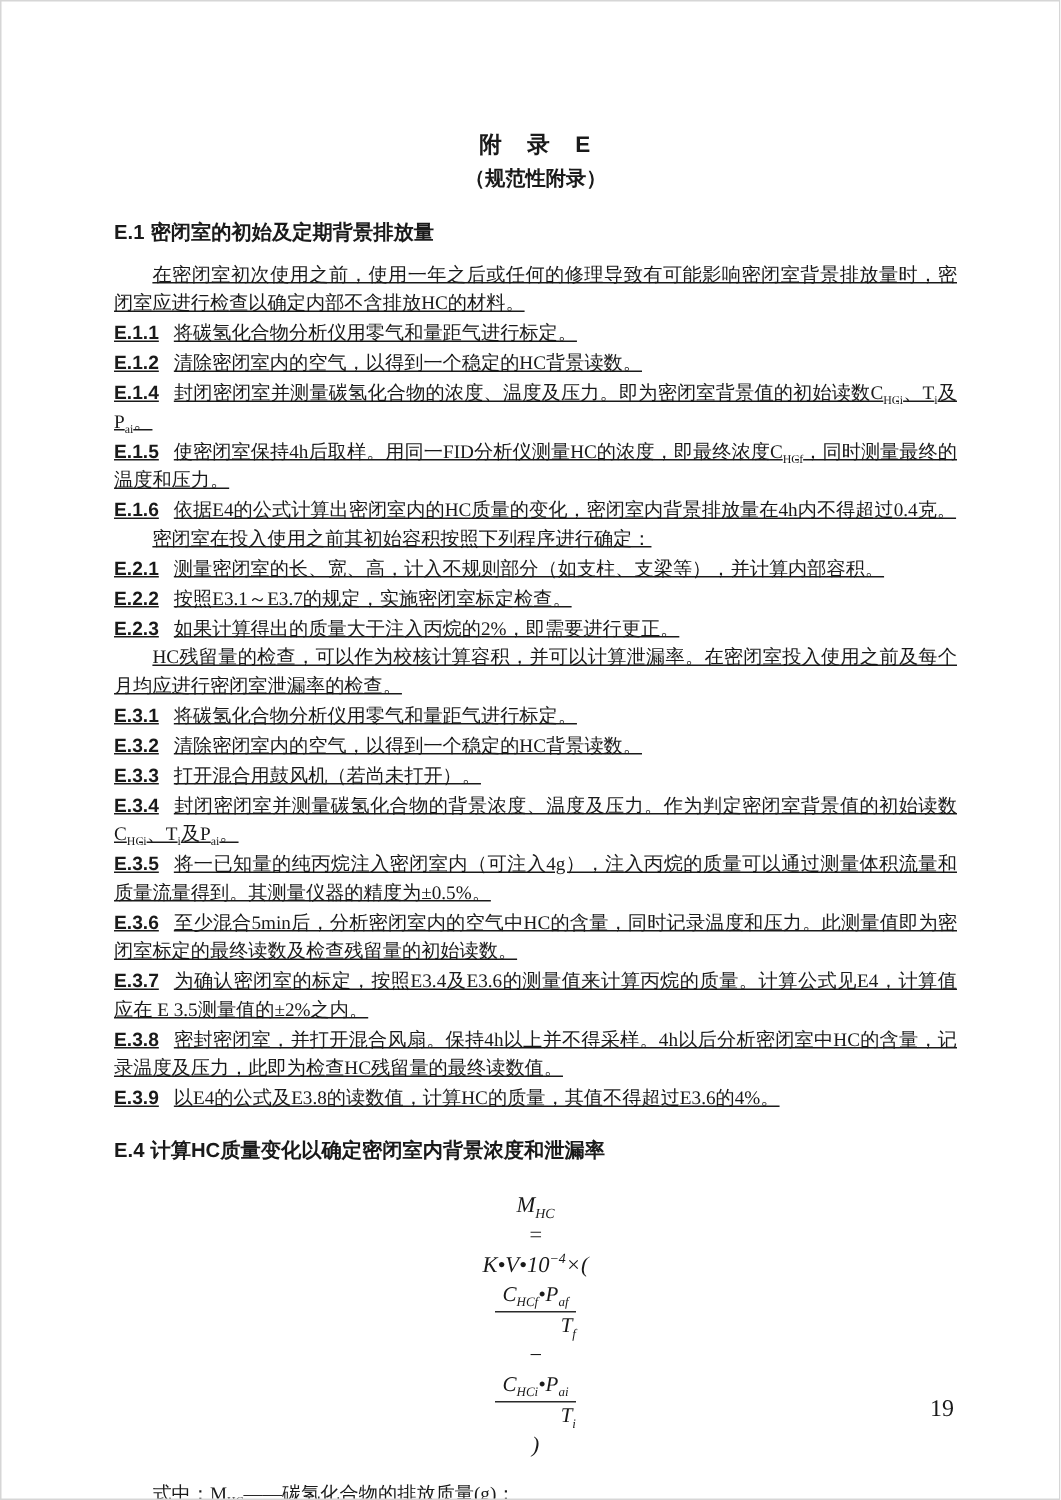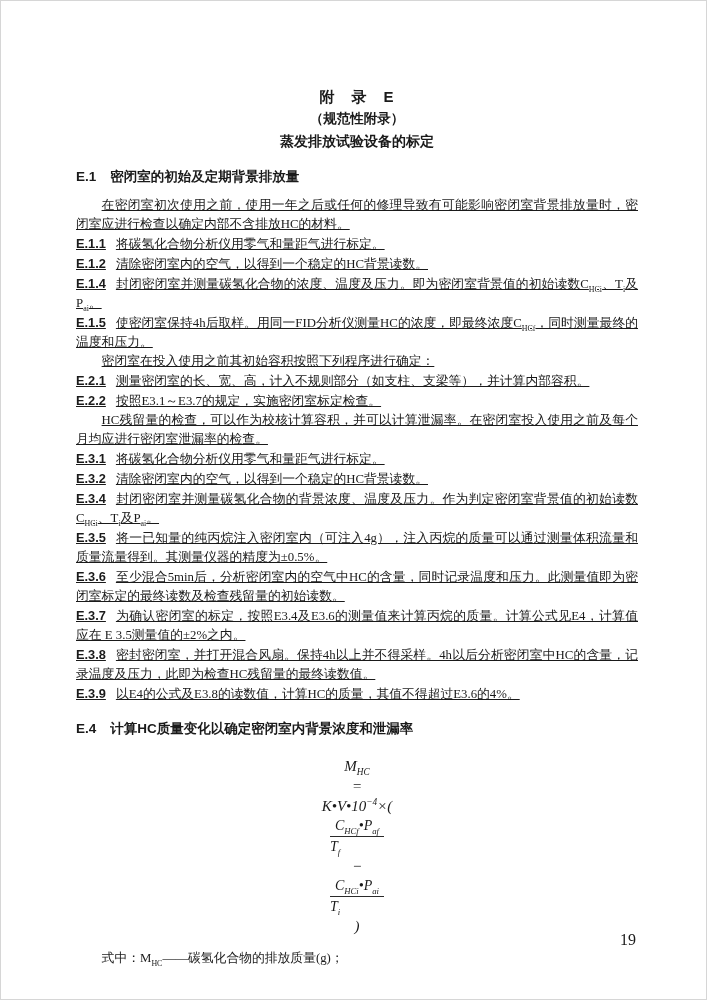--- a/index.html
+++ b/index.html
@@ -31,21 +31,21 @@
   .title-name { font-size: 14px; line-height: 22px; }
 
   .sec { margin: 0; }
   .sec-head {
     font-family: "Liberation Sans", sans-serif;
     font-weight: bold;
     font-size: 13.5px;
     line-height: 19px;
     margin: 15px 0 10px 0;
   }
-  .sec-num { margin-right: 14px; }
+  .sec-num { margin-right: 4px; }
 
   .intro, .item {
     margin: 0;
     font-size: 12.8px;
     line-height: 19px;
     text-align: justify;
     text-decoration: underline;
   }
   .intro { text-indent: 2em; }
   .item-num {
@@ -64,21 +64,21 @@
     gap: 3px;
     font-family: "Liberation Serif", serif;
     font-style: italic;
     font-size: 15px;
     margin: 20px 0 14px 0;
     flex-direction: column;
   }
   .frac {
     display: inline-flex;
     flex-direction: column;
-    align-items: flex-start;
+    align-items: flex-end;
     margin: 0 2px;
     font-size: 14px;
   }
   .frac .num { border-bottom: 1px solid #2a2a2a; padding: 0 5px 2px 5px; }
   .frac .den { padding-top: 2px; }
 
   .formula-note {
     margin: 14px 0 0 0;
     font-size: 12.8px;
     line-height: 19px;
@@ -94,59 +94,61 @@
 </style>
 </head>
 <body>
 
 <div class="page">
   <div class="content">
 
     <div class="doc-title">
       <div class="title-main">附　录　E</div>
       <div class="title-sub">（规范性附录）</div>
-      <div class="title-name">蒸发排放试验设备的标定</div>
     </div>
 
     <section class="sec">
       <h2 class="sec-head"><span class="sec-num">E.1</span><span class="sec-title">密闭室的初始及定期背景排放量</span></h2>
       <p class="intro">在密闭室初次使用之前，使用一年之后或任何的修理导致有可能影响密闭室背景排放量时，密闭室应进行检查以确定内部不含排放HC的材料。</p>
       <div class="items">
 
           <p class="item"><span class="item-num">E.1.1</span><span class="item-text">将碳氢化合物分析仪用零气和量距气进行标定。</span></p>
 
           <p class="item"><span class="item-num">E.1.2</span><span class="item-text">清除密闭室内的空气，以得到一个稳定的HC背景读数。</span></p>
 
 
           <p class="item"><span class="item-num">E.1.4</span><span class="item-text">封闭密闭室并测量碳氢化合物的浓度、温度及压力。即为密闭室背景值的初始读数C<sub>HCi</sub>、T<sub>i</sub>及P<sub>ai</sub>。</span></p>
 
           <p class="item"><span class="item-num">E.1.5</span><span class="item-text">使密闭室保持4h后取样。用同一FID分析仪测量HC的浓度，即最终浓度C<sub>HCf</sub>，同时测量最终的温度和压力。</span></p>
 
+          <p class="item"><span class="item-num">E.1.6</span><span class="item-text">依据E4的公式计算出密闭室内的HC质量的变化，密闭室内背景排放量在4h内不得超过0.4克。</span></p>
         </div>
     </section>
 
     <section class="sec">
       <p class="intro">密闭室在投入使用之前其初始容积按照下列程序进行确定：</p>
       <div class="items">
 
           <p class="item"><span class="item-num">E.2.1</span><span class="item-text">测量密闭室的长、宽、高，计入不规则部分（如支柱、支梁等），并计算内部容积。</span></p>
 
           <p class="item"><span class="item-num">E.2.2</span><span class="item-text">按照E3.1～E3.7的规定，实施密闭室标定检查。</span></p>
 
+          <p class="item"><span class="item-num">E.2.3</span><span class="item-text">如果计算得出的质量大于注入丙烷的2%，即需要进行更正。</span></p>
         </div>
     </section>
 
     <section class="sec">
       <p class="intro">HC残留量的检查，可以作为校核计算容积，并可以计算泄漏率。在密闭室投入使用之前及每个月均应进行密闭室泄漏率的检查。</p>
       <div class="items">
 
           <p class="item"><span class="item-num">E.3.1</span><span class="item-text">将碳氢化合物分析仪用零气和量距气进行标定。</span></p>
 
           <p class="item"><span class="item-num">E.3.2</span><span class="item-text">清除密闭室内的空气，以得到一个稳定的HC背景读数。</span></p>
 
+          <p class="item"><span class="item-num">E.3.3</span><span class="item-text">打开混合用鼓风机（若尚未打开）。</span></p>
 
           <p class="item"><span class="item-num">E.3.4</span><span class="item-text">封闭密闭室并测量碳氢化合物的背景浓度、温度及压力。作为判定密闭室背景值的初始读数C<sub>HCi</sub>、T<sub>i</sub>及P<sub>ai</sub>。</span></p>
 
           <p class="item"><span class="item-num">E.3.5</span><span class="item-text">将一已知量的纯丙烷注入密闭室内（可注入4g），注入丙烷的质量可以通过测量体积流量和质量流量得到。其测量仪器的精度为±0.5%。</span></p>
 
           <p class="item"><span class="item-num">E.3.6</span><span class="item-text">至少混合5min后，分析密闭室内的空气中HC的含量，同时记录温度和压力。此测量值即为密闭室标定的最终读数及检查残留量的初始读数。</span></p>
 
           <p class="item"><span class="item-num">E.3.7</span><span class="item-text">为确认密闭室的标定，按照E3.4及E3.6的测量值来计算丙烷的质量。计算公式见E4，计算值应在 E 3.5测量值的±2%之内。</span></p>
 
           <p class="item"><span class="item-num">E.3.8</span><span class="item-text">密封密闭室，并打开混合风扇。保持4h以上并不得采样。4h以后分析密闭室中HC的含量，记录温度及压力，此即为检查HC残留量的最终读数值。</span></p>

